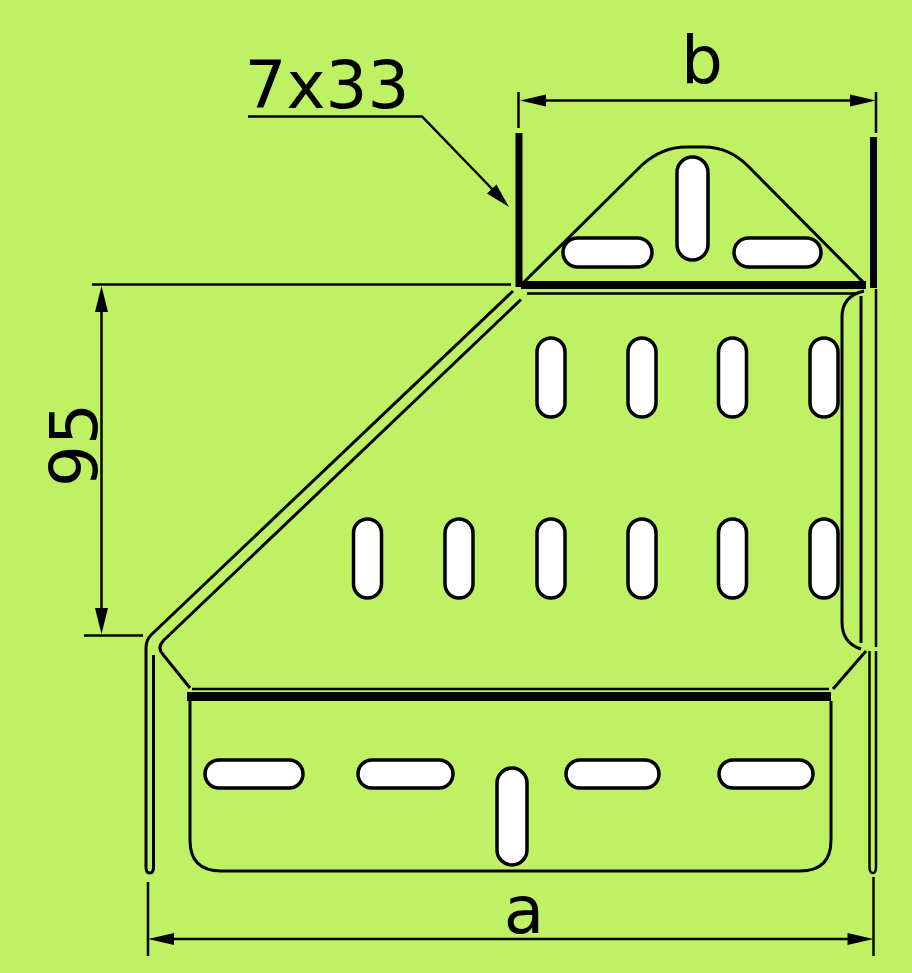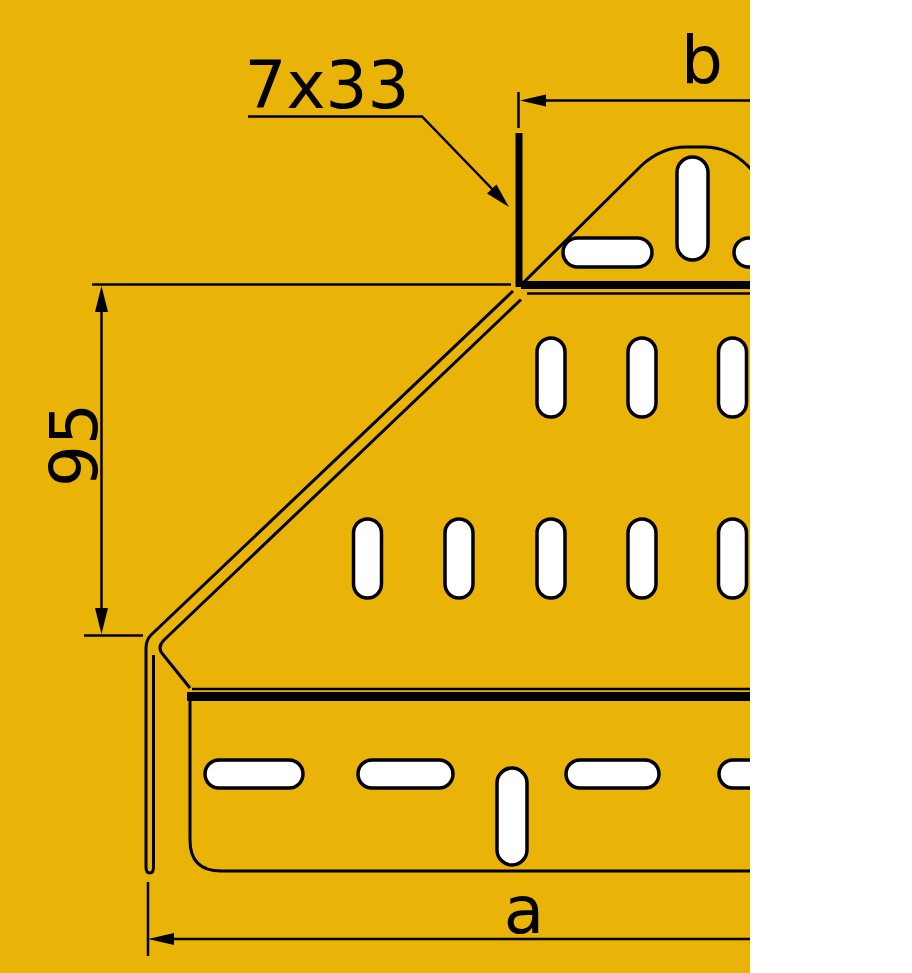--- a/index.html
+++ b/index.html
@@ -2,23 +2,23 @@
 <html><head>
 <meta charset="utf-8">
 <style>
   html, body {
     margin: 0;
     padding: 0;
     background: #ffffff;
   }
   .canvas {
     position: relative;
-    width: 750px;
+    width: 912px;
     height: 973px;
-    background: #eab308;
+    background: #bef264;
     overflow: hidden;
   }
   svg {
     display: block;
   }
   .dim-text {
     font-family: "DejaVu Sans", "Liberation Sans", sans-serif;
     font-size: 66px;
     fill: #000000;
   }

